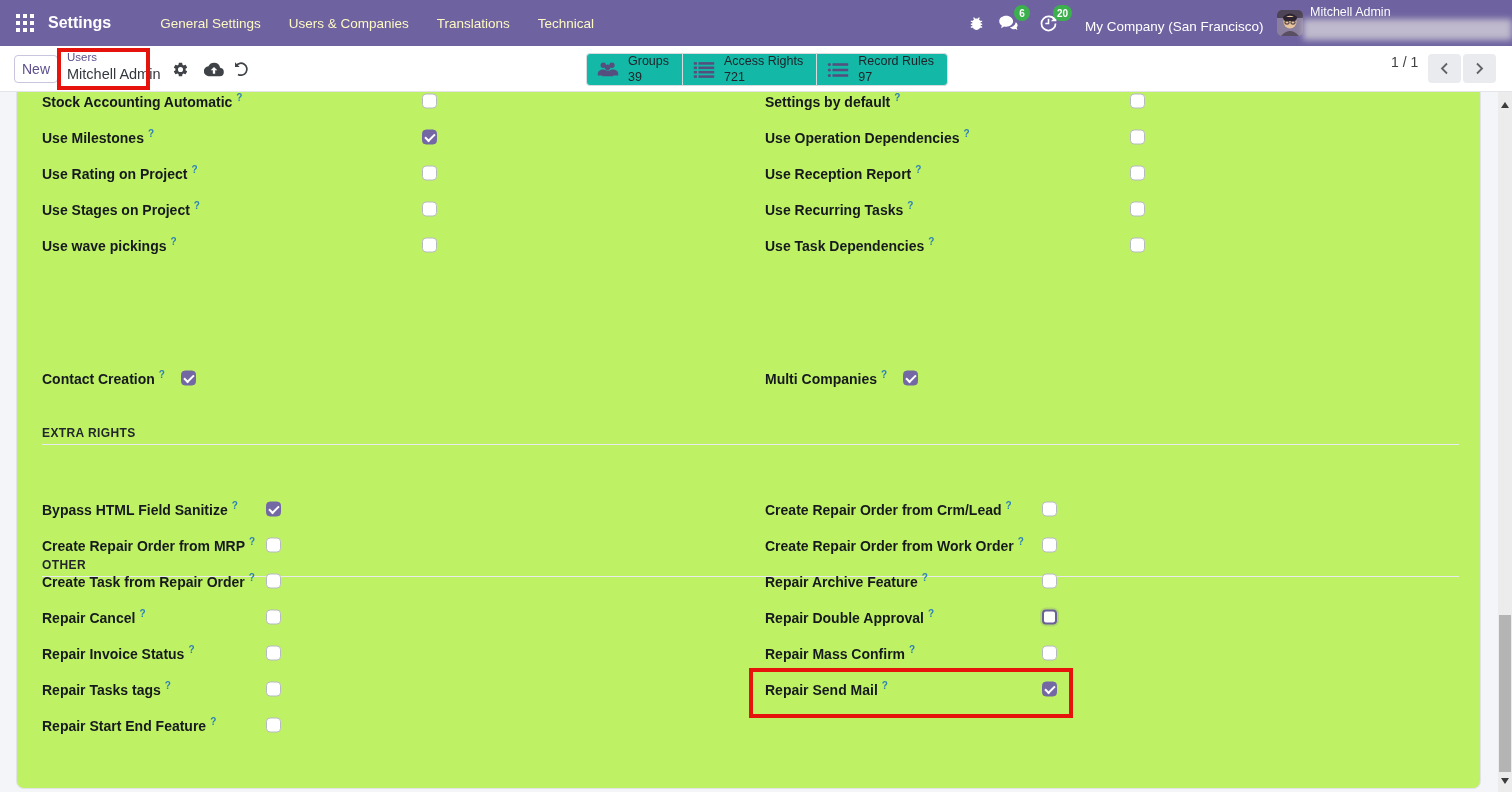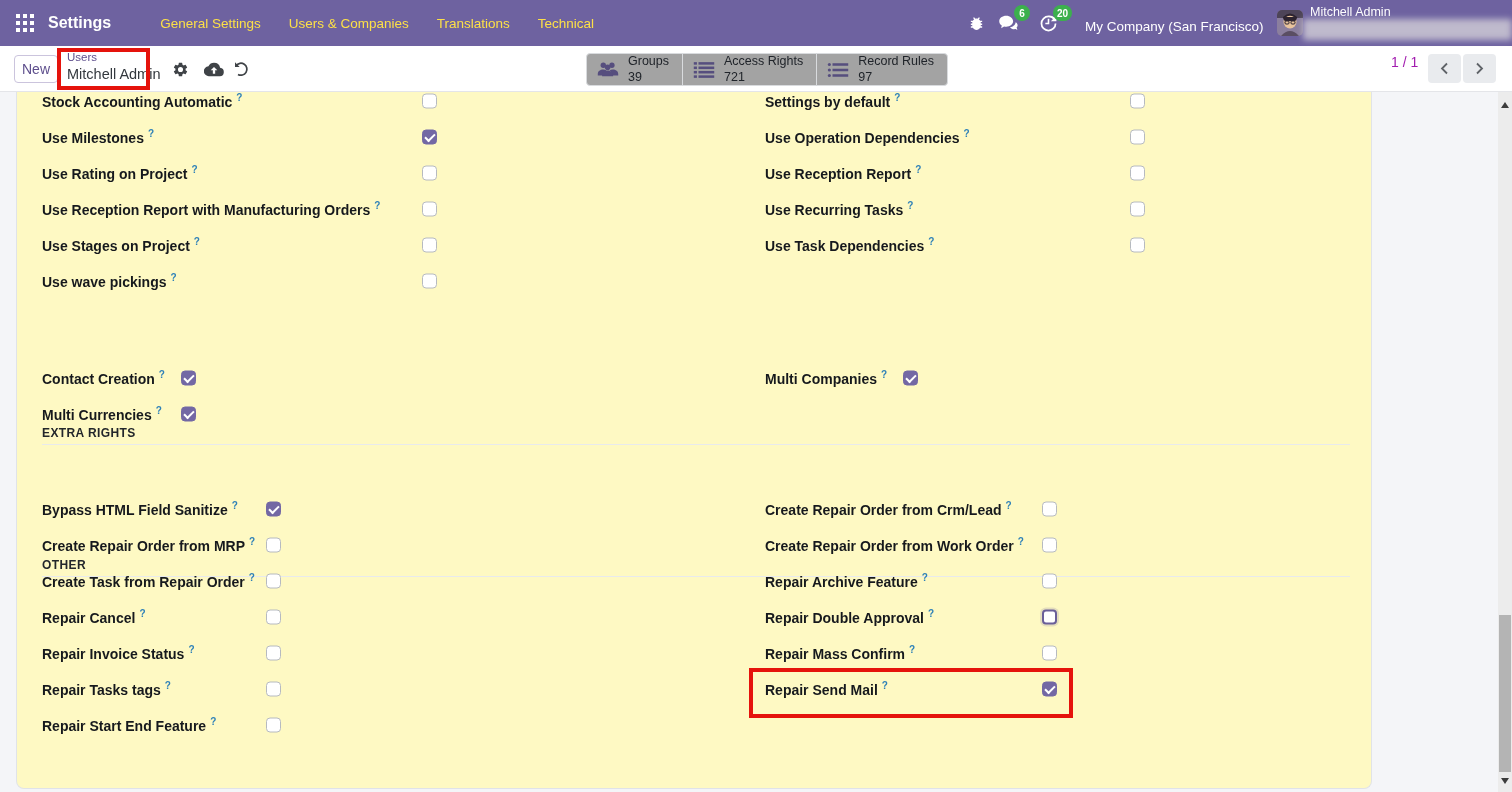--- a/index.html
+++ b/index.html
@@ -4,21 +4,21 @@
 <style>
   * { margin:0; padding:0; box-sizing:border-box; }
   html,body { width:1512px; height:792px; overflow:hidden; background:#f4f5f8;
     font-family:"Liberation Sans", sans-serif; }
 
   
   .navbar { position:absolute; left:0; top:0; width:1512px; height:46px;
     background:#6e62a0; color:#fff; display:flex; align-items:center; z-index:5; }
   .apps-btn { padding:0 14px 0 16px; height:46px; display:flex; align-items:center; cursor:pointer; }
   .brand { font-size:16px; font-weight:700; margin-right:35px; cursor:pointer; }
-  .nav-item { font-size:13.5px; color:#fde047; padding:0 14px; height:46px;
+  .nav-item { font-size:13.5px; color:#fef9c3; padding:0 14px; height:46px;
     display:flex; align-items:center; cursor:pointer; }
   .nav-ico { position:absolute; top:0; height:46px; display:flex; align-items:center; cursor:pointer; }
   .badge { position:absolute; background:#3cb04d; color:#fff; font-size:10px; font-weight:700;
     min-width:16px; height:16px; border-radius:9px; display:flex; align-items:center;
     justify-content:center; padding:0 4px; }
   .company-name { position:absolute; left:1085px; top:0; height:52px; display:flex;
     align-items:center; font-size:13.5px; cursor:pointer; }
   .avatar { position:absolute; left:1277px; top:10px; width:26px; height:26px;
     border-radius:5px; overflow:hidden; cursor:pointer; background:#7a6a8e; }
   .user-name { position:absolute; left:1310px; top:5px; font-size:12.5px; color:#fff; }
@@ -31,34 +31,34 @@
   .new-btn { position:absolute; left:14px; top:9px; height:28px; padding:0 7px;
     background:#fff; border:1px solid #cbc4dd; border-radius:4px; color:#5e4f8d;
     font-size:14px; font-family:inherit; cursor:pointer; }
   .bc-redbox { position:absolute; left:57px; top:2px; width:93px; height:42px;
     border:4px solid #e5130c; z-index:3; pointer-events:none; }
   .bc-parent { position:absolute; left:67px; top:5px; font-size:11.5px; color:#5e4f8d; cursor:pointer; }
   .bc-current { position:absolute; left:67px; top:20px; font-size:14.5px; color:#33383e; }
   .cp-ico { position:absolute; top:0; height:46px; display:flex; align-items:center; cursor:pointer; }
   .stat-group { position:absolute; left:586px; top:7px; display:flex; }
   .stat-btn { display:flex; align-items:center; gap:9px; padding:0 13px 0 10px; height:33px;
-    background:#a3a3a3; border:1px solid #d9dbde; cursor:pointer; }
+    background:#14b8a6; border:1px solid #d9dbde; cursor:pointer; }
   .stat-btn + .stat-btn { margin-left:-1px; }
   .stat-btn:first-child { border-radius:4px 0 0 4px; }
   .stat-btn:last-child { border-radius:0 4px 4px 0; }
   .stat-text { display:flex; flex-direction:column; line-height:1.25; font-size:12.5px;
     color:#20242a; text-align:left; }
   .pager-text { position:absolute; left:1391px; top:0; height:31px; display:flex;
-    align-items:center; font-size:14px; color:#a21caf; }
+    align-items:center; font-size:14px; color:#404040; }
   .pager-btn { position:absolute; top:8px; width:33px; height:29px; background:#e9ebee;
     border:none; border-radius:4px; display:flex; align-items:center; justify-content:center; cursor:pointer; }
 
   
-  .sheet { position:absolute; left:16px; top:92px; width:1356px; height:697px;
-    background:#fef9c3; border:1px solid #e0e3e8; border-top:none;
+  .sheet { position:absolute; left:16px; top:92px; width:1465px; height:697px;
+    background:#bef264; border:1px solid #e0e3e8; border-top:none;
     border-radius:0 0 8px 8px; overflow:hidden; }
   .rows { position:absolute; }
   .setting-row { position:relative; height:36px; width:430px; }
   .row-label { position:absolute; left:0; top:50%; transform:translateY(-50%);
     font-size:14px; font-weight:600; color:#16191d; white-space:nowrap; }
   .help { color:#2e81b8; font-size:10px; font-weight:700; margin-left:4px; }
   .checkbox { position:absolute; top:50%; transform:translateY(-50%); width:15px; height:15px;
     border:1px solid #b6bac0; border-radius:4px; background:#fff; cursor:pointer; }
   .checkbox.checked { background:#7368a4; border-color:#7368a4; }
   .checkbox.checked::after { content:""; position:absolute; left:2px; top:3px;
@@ -250,24 +250,20 @@
   </div>
       <div class="setting-row">
     <span class="row-label"><span class="lbl">Use Milestones</span><sup class="help">?</sup></span>
     <span class="checkbox checked"></span>
   </div>
       <div class="setting-row">
     <span class="row-label"><span class="lbl">Use Rating on Project</span><sup class="help">?</sup></span>
     <span class="checkbox"></span>
   </div>
       <div class="setting-row">
-    <span class="row-label"><span class="lbl">Use Reception Report with Manufacturing Orders</span><sup class="help">?</sup></span>
-    <span class="checkbox"></span>
-  </div>
-      <div class="setting-row">
     <span class="row-label"><span class="lbl">Use Stages on Project</span><sup class="help">?</sup></span>
     <span class="checkbox"></span>
   </div>
       <div class="setting-row">
     <span class="row-label"><span class="lbl">Use wave pickings</span><sup class="help">?</sup></span>
     <span class="checkbox"></span>
   </div>
     </div>
   <div class="rows" id="top-right-rows">
       <div class="setting-row">
@@ -290,24 +286,20 @@
     <span class="row-label"><span class="lbl">Use Task Dependencies</span><sup class="help">?</sup></span>
     <span class="checkbox"></span>
   </div>
     </div>
 
   <div class="sec-title" id="extra-title">EXTRA RIGHTS</div>
   <div class="sec-rule" id="extra-rule"></div>
   <div class="rows" id="extra-left-rows">
       <div class="setting-row">
     <span class="row-label"><span class="lbl">Contact Creation</span><sup class="help">?</sup></span>
-    <span class="checkbox checked"></span>
-  </div>
-      <div class="setting-row">
-    <span class="row-label"><span class="lbl">Multi Currencies</span><sup class="help">?</sup></span>
     <span class="checkbox checked"></span>
   </div>
     </div>
   <div class="rows" id="extra-right-rows">
       <div class="setting-row">
     <span class="row-label"><span class="lbl">Multi Companies</span><sup class="help">?</sup></span>
     <span class="checkbox checked"></span>
   </div>
     </div>
 

